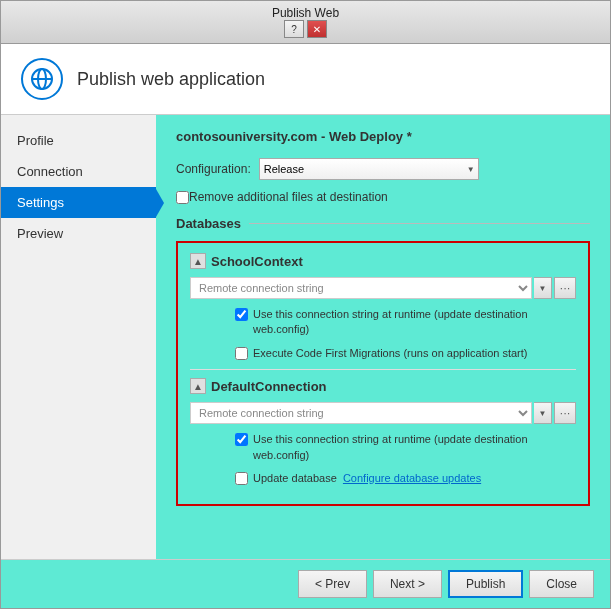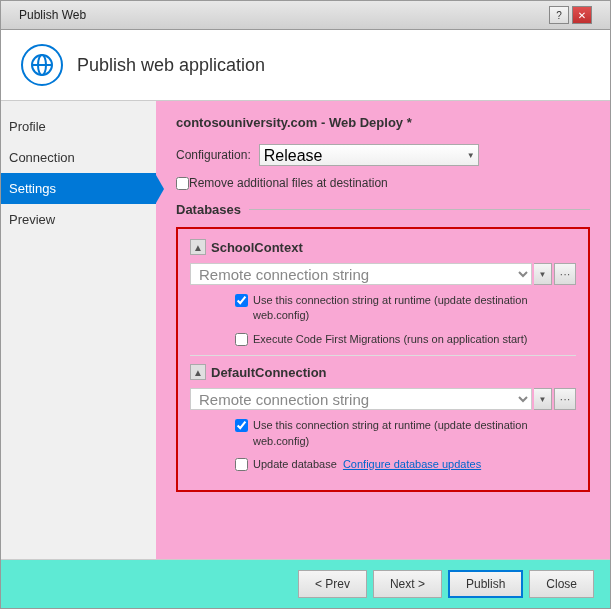--- a/index.html
+++ b/index.html
@@ -16,20 +16,21 @@
     }
 
     .title-bar {
       background: linear-gradient(to bottom, #e8e8e8, #d0d0d0);
       border-bottom: 1px solid #999;
       padding: 5px 18px;
       display: flex;
       align-items: center;
       justify-content: space-between;
       flex-shrink: 0;
+      flex-direction: column;
     }
 
     .title-bar-title {
       font-size: 12px;
       font-weight: normal;
       color: #222;
     }
 
     .title-bar-buttons {
       display: flex;
@@ -93,21 +94,21 @@
     }
 
     .sidebar {
       width: 155px;
       background: #f0f0f0;
       padding: 10px 0;
       flex-shrink: 0;
     }
 
     .sidebar-item {
-      padding: 8px 8px;
+      padding: 8px 16px;
       cursor: pointer;
       color: #333;
       font-size: 13px;
     }
 
     .sidebar-item.active {
       background: #0078d7;
       color: white;
       position: relative;
     }
@@ -118,21 +119,21 @@
       right: -8px;
       top: 50%;
       transform: translateY(-50%);
       border-left: 8px solid #0078d7;
       border-top: 14px solid transparent;
       border-bottom: 14px solid transparent;
     }
 
     .content-area {
       flex: 1;
-      background: #f9a8d4;
+      background: #5eead4;
       padding: 14px 20px;
       overflow-y: auto;
     }
 
     .content-title {
       font-size: 13px;
       font-weight: bold;
       color: #333;
       margin-bottom: 14px;
     }
@@ -147,21 +148,21 @@
     .form-label {
       font-size: 12px;
       color: #333;
       white-space: nowrap;
     }
 
     .form-select {
       height: 22px;
       border: 1px solid #aaa;
       background: linear-gradient(to bottom, #fff, #f0f0f0);
-      font-size: 16px;
+      font-size: 11px;
       padding: 0 4px;
       min-width: 220px;
       appearance: none;
       -webkit-appearance: none;
       cursor: pointer;
       position: relative;
     }
 
     .select-wrapper {
       position: relative;
@@ -256,21 +257,21 @@
       align-items: center;
       margin-bottom: 8px;
       gap: 2px;
     }
 
     .db-select {
       flex: 1;
       height: 22px;
       border: 1px solid #ccc;
       background: white;
-      font-size: 15px;
+      font-size: 11px;
       padding: 0 4px;
       color: #888;
       cursor: pointer;
     }
 
     .db-dropdown-btn {
       width: 18px;
       height: 22px;
       background: linear-gradient(to bottom, #f5f5f5, #ddd);
       border: 1px solid #aaa;

